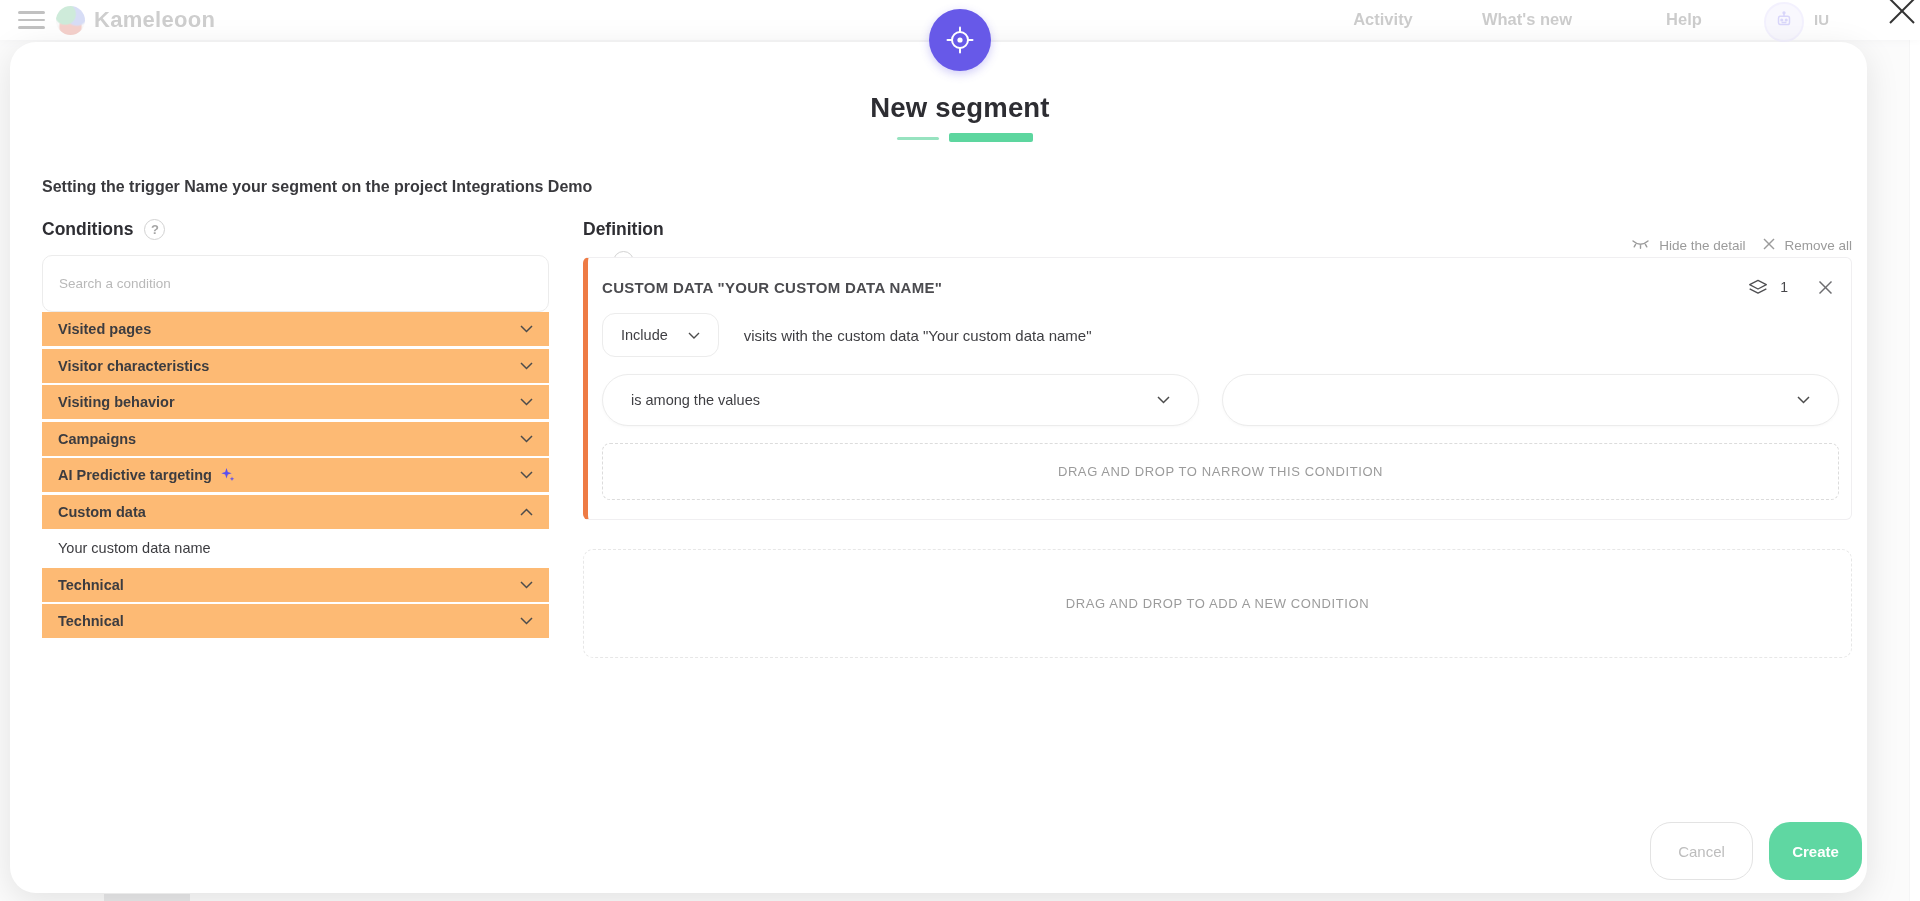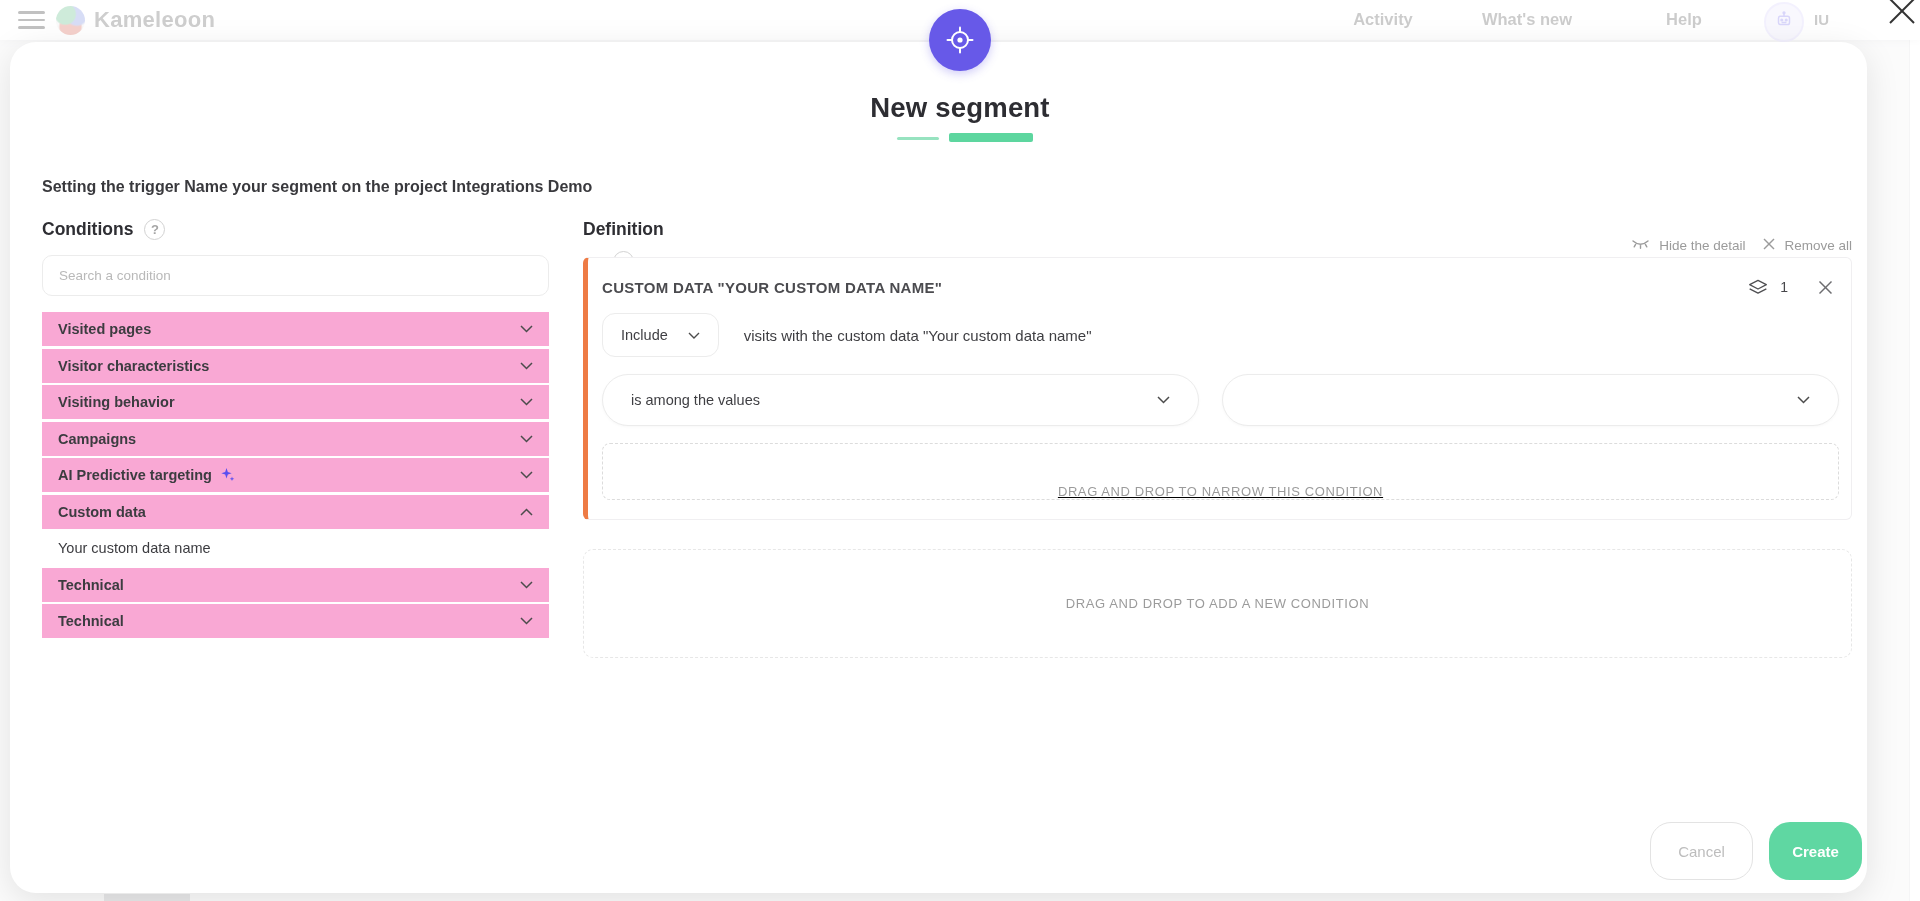--- a/index.html
+++ b/index.html
@@ -37,26 +37,26 @@
   .u-thin { position:absolute; left:897px; top:137px; width:42px; height:3px; border-radius:2px; background:#97e3c0; z-index:3; }
   .u-bar  { position:absolute; left:949px; top:133px; width:84px; height:9px; border-radius:2px; background:#5dd69f; z-index:3; }
 
   .context-line { position:absolute; left:42px; top:178px; font-size:16px; font-weight:700; color:#39393d; z-index:3; }
 
   .help-circle { display:inline-flex; width:21px; height:21px; border-radius:50%; border:1.5px solid #d2d2d2; color:#a5a5a5; font-size:13px; font-weight:700; align-items:center; justify-content:center; cursor:pointer; }
 
   .cond-header { position:absolute; left:42px; top:219px; display:flex; align-items:center; gap:11px; z-index:3; }
   .section-heading { font-size:17.5px; font-weight:700; color:#2e2e33; }
 
-  .search-box { position:absolute; left:42px; top:255px; width:507px; height:41px; z-index:3; }
+  .search-box { position:absolute; left:42px; top:255px; width:507px; height:57px; z-index:3; }
   .search-box input { width:100%; height:100%; border:1px solid #ececec; border-radius:10px; padding:0 16px; font-size:13.5px; color:#444; outline:none; font-family:inherit; }
   .search-box input::placeholder { color:#b9b9b9; }
 
   .cond-list { position:absolute; left:42px; top:312px; width:507px; z-index:3; }
-  .cond-row { height:34px; margin-bottom:2.5px; background:#f9a8d4; display:flex; align-items:center; padding:0 16px; cursor:pointer; }
+  .cond-row { height:34px; margin-bottom:2.5px; background:#fdba74; display:flex; align-items:center; padding:0 16px; cursor:pointer; }
   .cond-row.child { background:#ffffff; }
   .cond-label { font-size:14.5px; font-weight:600; color:#3c3c40; }
   .cond-row.child .cond-label { font-weight:400; color:#3c3c40; }
   .row-spacer { flex:1; }
   .chev { display:flex; align-items:center; }
   .chev.up { transform:rotate(180deg); }
   .ai-spark { margin-left:9px; display:flex; align-items:center; }
 
   .def-header { position:absolute; left:583px; top:219px; width:1269px; display:flex; align-items:center; z-index:3; }
   .def-left { display:flex; align-items:center; gap:11px;flex-direction:column; }
@@ -76,21 +76,21 @@
   .include-select .val { font-size:14.5px; color:#3f3f43; }
   .include-desc { margin-left:25px; font-size:15px; color:#3e3e42; }
 
   .selects-row { margin-top:17px; display:flex; align-items:center; gap:23px; }
   .pill-select { height:52px; border:1px solid #ececec; border-radius:26px; background:#fff; display:flex; align-items:center; padding:0 28px; box-shadow:0 1px 3px rgba(0,0,0,.03); cursor:pointer; }
   .pill-select .val { font-size:14.5px; color:#3f3f43; }
   .pill-select .spacer { flex:1; }
   .op-select { width:597px; }
   .val-select { flex:1; }
 
-  .narrow-zone { margin-top:17px; height:57px; border:1px dashed #dcdcdc; border-radius:8px; display:flex; align-items:flex-end; justify-content:center;text-decoration:underline; }
+  .narrow-zone { margin-top:17px; height:57px; border:1px dashed #dcdcdc; border-radius:8px; display:flex; align-items:center; justify-content:center; }
   .dz-text { font-size:13px; letter-spacing:.6px; color:#9b9b9b; }
 
   .add-zone { position:absolute; left:583px; top:549px; width:1269px; height:109px; border:1px dashed #e7e7e7; border-radius:10px; display:flex; align-items:center; justify-content:center; z-index:3; }
 
   .btn { position:absolute; top:822px; height:58px; border-radius:21px; display:flex; align-items:center; justify-content:center; font-size:15px; z-index:3; cursor:pointer; font-family:inherit; }
   .btn-cancel { left:1650px; width:103px; background:#fff; border:1px solid #e3e3e3; color:#bdbdbd; }
   .btn-create { left:1769px; width:93px; background:#5fd7a2; border:none; color:#ffffff; font-weight:700; }
 
   .bottom-scroll { position:absolute; left:104px; top:894px; width:86px; height:8px; background:#bcbcbe; z-index:0; }
 </style>

